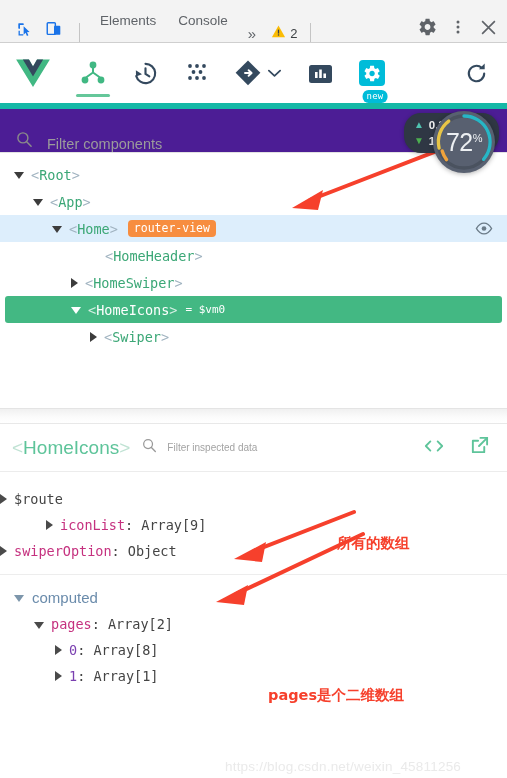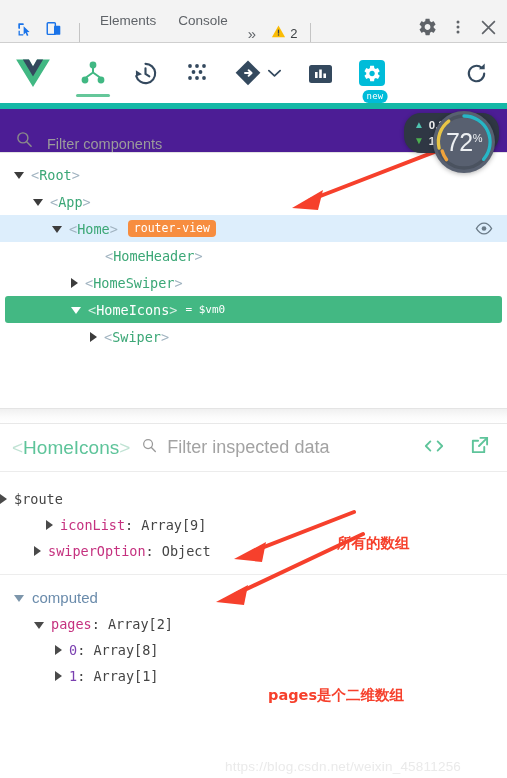--- a/index.html
+++ b/index.html
@@ -268,21 +268,21 @@
     box-sizing: border-box;
     border-bottom: 1px solid #ececec;
     background: #fff;
   }
   .insp-name {
     font-size: 19px;
     color: #5ec49a;
   }
   .insp-name .ang { color: #bfe2d3; }
   .insp-filter-ph {
-    font-size: 18px;
+    font-size: 10px;
     color: #a3a3a3;
     margin-left: 10px;
   }
   .insp-actions {
     margin-left: auto;
     display: flex;
     align-items: center;
     gap: 26px;
     margin-right: 4px;
   }
@@ -607,21 +607,21 @@
       <span class="k-plain">$route</span>
     </div>
 
     <div class="kv-row" style="padding-left:46px">
       <span class="caret right"></span>
       <span class="k-name">iconList</span>
         <span class="k-plain">:&nbsp;</span>
         <span class="k-val">Array[9]</span>
     </div>
 
-    <div class="kv-row" style="padding-left:34px">
+    <div class="kv-row" style="">
       <span class="caret right"></span>
       <span class="k-name">swiperOption</span>
         <span class="k-plain">:&nbsp;</span>
         <span class="k-val">Object</span>
     </div>
 
     <div class="sect-divider"></div>
 
     <div class="sect-title" style="margin-top:8px">
       <span class="caret down"></span>

